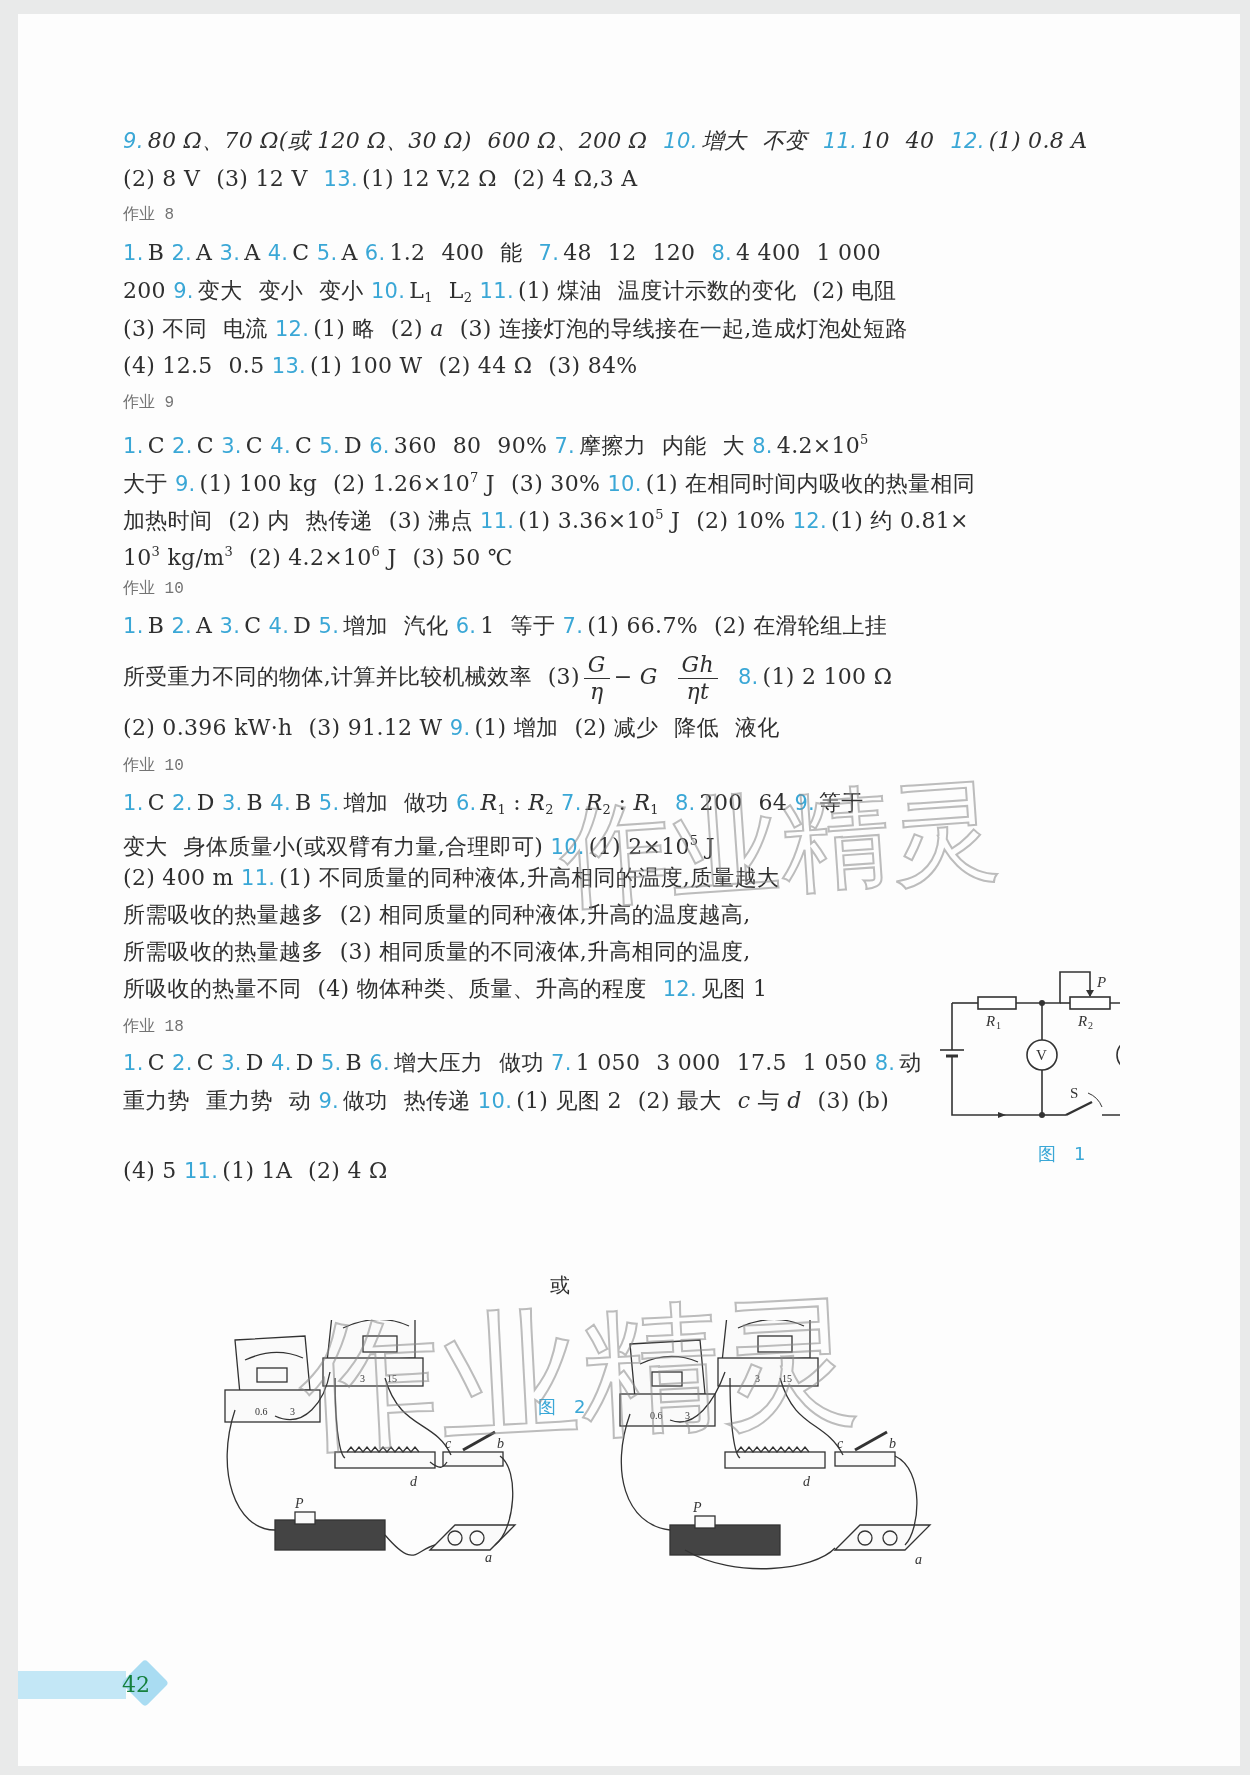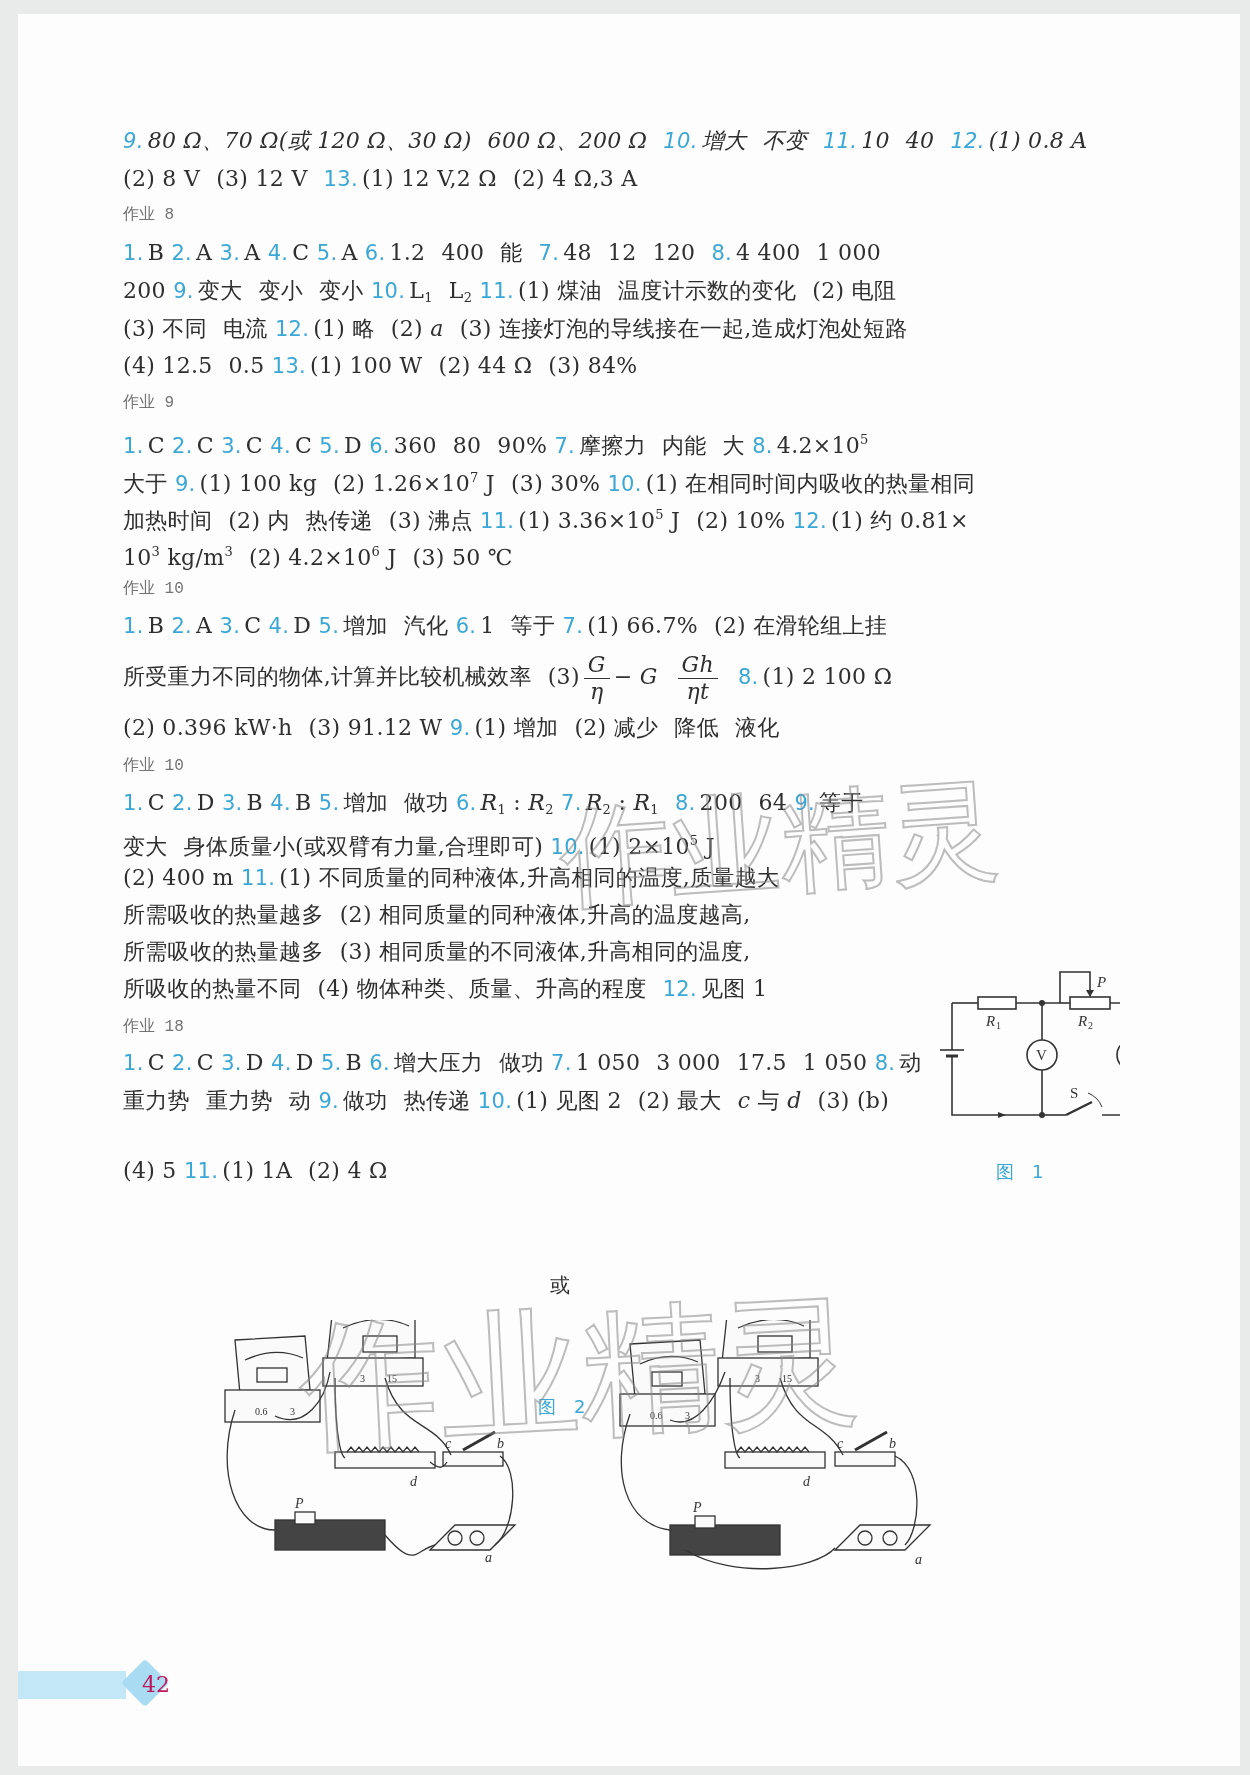--- a/index.html
+++ b/index.html
@@ -28,21 +28,21 @@
   i.v { font-style:italic; }
   .frac { display:inline-block; vertical-align:middle; text-align:center; font-style:italic; line-height:26px; margin:0 4px; }
   .frac .num { display:block; border-bottom:1px solid #333; padding:0 4px; }
   .frac .den { display:block; padding:0 4px; }
   .fig1 { position:absolute; left:920px; top:950px; width:200px; height:190px; }
   .figcap { position:absolute; font-family:"DejaVu Sans","Liberation Sans",sans-serif; color:#3aa7d6; font-size:18px; }
   .fig2 { position:absolute; left:215px; top:1320px; width:830px; height:290px; }
   .pagenum-bar { position:absolute; left:18px; top:1671px; width:108px; height:28px; background:#c3e7f6; }
   .pagenum { position:absolute; left:122px; top:1660px; width:48px; height:48px; }
   .pagenum .dia { position:absolute; left:6px; top:6px; width:34px; height:34px; background:#a9dcf2; transform:rotate(45deg); border-radius:4px; }
-  .pagenum .t { position:absolute; left:0; width:48px; top:12px; text-align:right; font-size:22px; color:#be185d; }
+  .pagenum .t { position:absolute; left:0; width:48px; top:12px; text-align:left; font-size:22px; color:#15803d; }
   .watermark { position:absolute; pointer-events:none; opacity:0.55; }
 </style>
 </head>
 <body>
 
 <div class="page"></div>
 
 <div>
 
   <div class="line" style="left:123px;top:126px;font-style:italic;">
@@ -159,21 +159,21 @@
         <text x="76" y="79" font-size="10">1</text>
       <text x="158" y="76" font-style="italic">R</text>
         <text x="168" y="79" font-size="10">2</text>
       <text x="177" y="37" font-style="italic">P</text>
       <text x="116" y="110">V</text>
       <text x="206" y="110">A</text>
       <text x="150" y="148">S</text>
     </g>
   </svg>
 </div>
-<div class="figcap" style="left:996px;top:1142px;margin-top:18px;">图　1</div>
+<div class="figcap" style="left:1038px;top:1142px;">图　1</div>
 
 <div class="fig2">
   <svg width="830" height="290" viewBox="0 0 830 290">
     <g stroke="#333" stroke-width="1.3" fill="#fafafa">
 
       <polygon points="20,20 90,16 95,70 25,74"></polygon>
       <rect x="10" y="70" width="95" height="32"></rect>
       <path d="M30,40 q30,-14 58,-2" fill="none"></path>
       <rect x="42" y="48" width="30" height="14"></rect>
 

